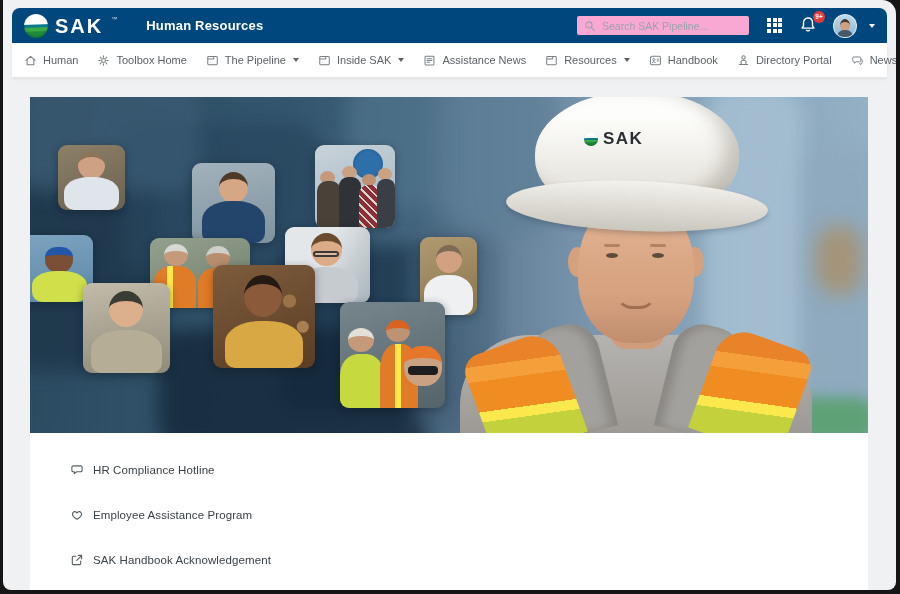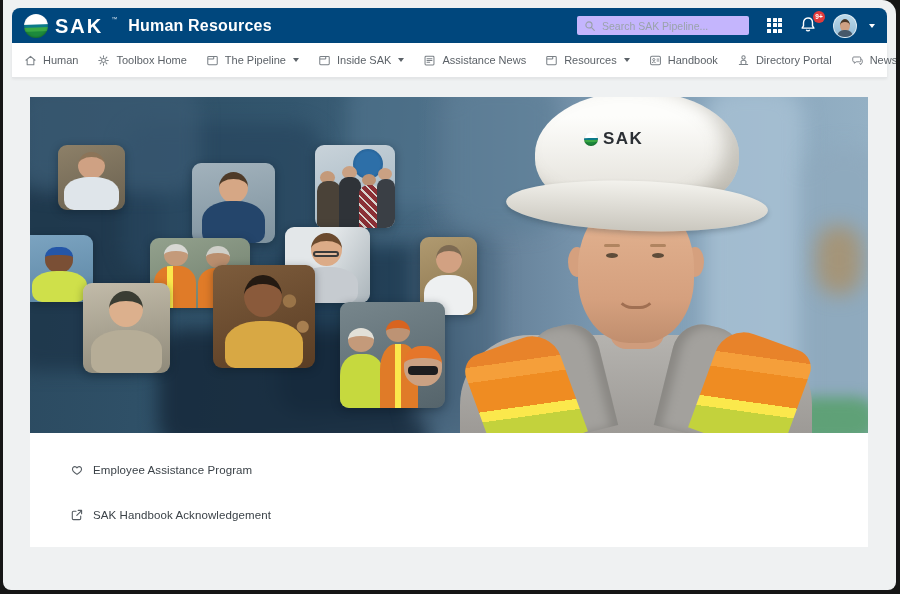--- a/index.html
+++ b/index.html
@@ -11,23 +11,23 @@
   
   .chrome { margin:8px 9px 0; }
   .topbar { height:35px; background:#00477d; border-radius:8px 8px 0 0; display:flex;
             align-items:center; padding:0 12px; gap:8px; }
   .logo { display:flex; align-items:center; gap:7px; cursor:pointer; }
   .globe { width:24px; height:24px; border-radius:50%; flex:none;
            background:linear-gradient(178deg,#ffffff 0 42%,#0b7a8a 46% 54%,#3aa844 58% 70%,#1d8a3c 74% 100%);
            box-shadow:inset 0 -1px 2px rgba(0,0,0,.25); }
   .logo-text { color:#fff; font-size:20px; font-weight:bold; letter-spacing:2px; line-height:1; }
   .logo-tm { color:#cfe0ee; font-size:6px; vertical-align:top; position:relative; top:-7px; left:1px; }
-  .site-label { color:#fff; font-size:16px; font-weight:bold; margin-left:4px; letter-spacing:.2px; }
+  .site-label { color:#fff; font-size:13px; font-weight:bold; margin-left:22px; letter-spacing:.2px; }
   .spacer { flex:1; }
-  .search { width:172px; height:19px; background:#c4b5fd; border-radius:2px; display:flex;
+  .search { width:172px; height:19px; background:#f9a8d4; border-radius:2px; display:flex;
             align-items:center; padding:0 7px; gap:6px; }
   .search input { border:none; outline:none; flex:1; font-size:10.5px; color:#444;
                   font-family:"Liberation Sans",sans-serif; background:transparent; }
   .search input::placeholder { color:#9aa3ab; }
   .waffle { width:16px; height:16px; display:grid; grid-template-columns:repeat(3,4px);
             grid-template-rows:repeat(3,4px); gap:1.5px; margin-left:10px; cursor:pointer; }
   .waffle i { background:#fff; border-radius:.5px; }
   .bell-wrap { position:relative; margin-left:8px; cursor:pointer; width:20px; height:22px; }
   .badge { position:absolute; top:-4px; right:-6px; background:#e23b3b; color:#fff; font-size:6.5px;
            font-weight:bold; min-width:12px; height:12px; border-radius:7px; display:flex;
@@ -377,20 +377,26 @@
             <i class="pb p1"></i>
             <i class="ph h2"></i>
             <i class="pb p2"></i>
             <i class="ph h3"></i>
         </div>
       </div>
 
       <div class="quicklinks">
         <a class="qlink">
           <svg width="14" height="14" viewBox="0 0 14 14">
+            <path d="M3.2 2.9 h7.6 a1.3 1.3 0 0 1 1.3 1.3 v3.2 a1.3 1.3 0 0 1 -1.3 1.3 H6.7 L4.3 10.6 V8.7 H3.2 A1.3 1.3 0 0 1 1.9 7.4 v-3.2 A1.3 1.3 0 0 1 3.2 2.9 z" fill="none" stroke="#565d63" stroke-width="1.1" stroke-linejoin="round"></path>
+          </svg>
+          <span>HR Compliance Hotline</span>
+        </a>
+        <a class="qlink">
+          <svg width="14" height="14" viewBox="0 0 14 14">
             <path d="M7 11.4 C3.2 9 1.9 6.7 2.7 5 3.5 3.3 5.9 3.1 7 4.9 8.1 3.1 10.5 3.3 11.3 5 12.1 6.7 10.8 9 7 11.4 z" fill="none" stroke="#565d63" stroke-width="1.1" stroke-linejoin="round"></path>
           </svg>
           <span>Employee Assistance Program</span>
         </a>
         <a class="qlink">
           <svg width="14" height="14" viewBox="0 0 14 14">
             <path d="M6 3.2 H3.5 a1.2 1.2 0 0 0 -1.2 1.2 v6 a1.2 1.2 0 0 0 1.2 1.2 h6 a1.2 1.2 0 0 0 1.2-1.2 V8.1" fill="none" stroke="#565d63" stroke-width="1.1" stroke-linecap="round"></path>
             <path d="M8.2 2.4 h3.4 v3.4 M11.4 2.8 L6.8 7.4" fill="none" stroke="#565d63" stroke-width="1.1" stroke-linecap="round" stroke-linejoin="round"></path>
           </svg>
           <span>SAK Handbook Acknowledgement</span>

